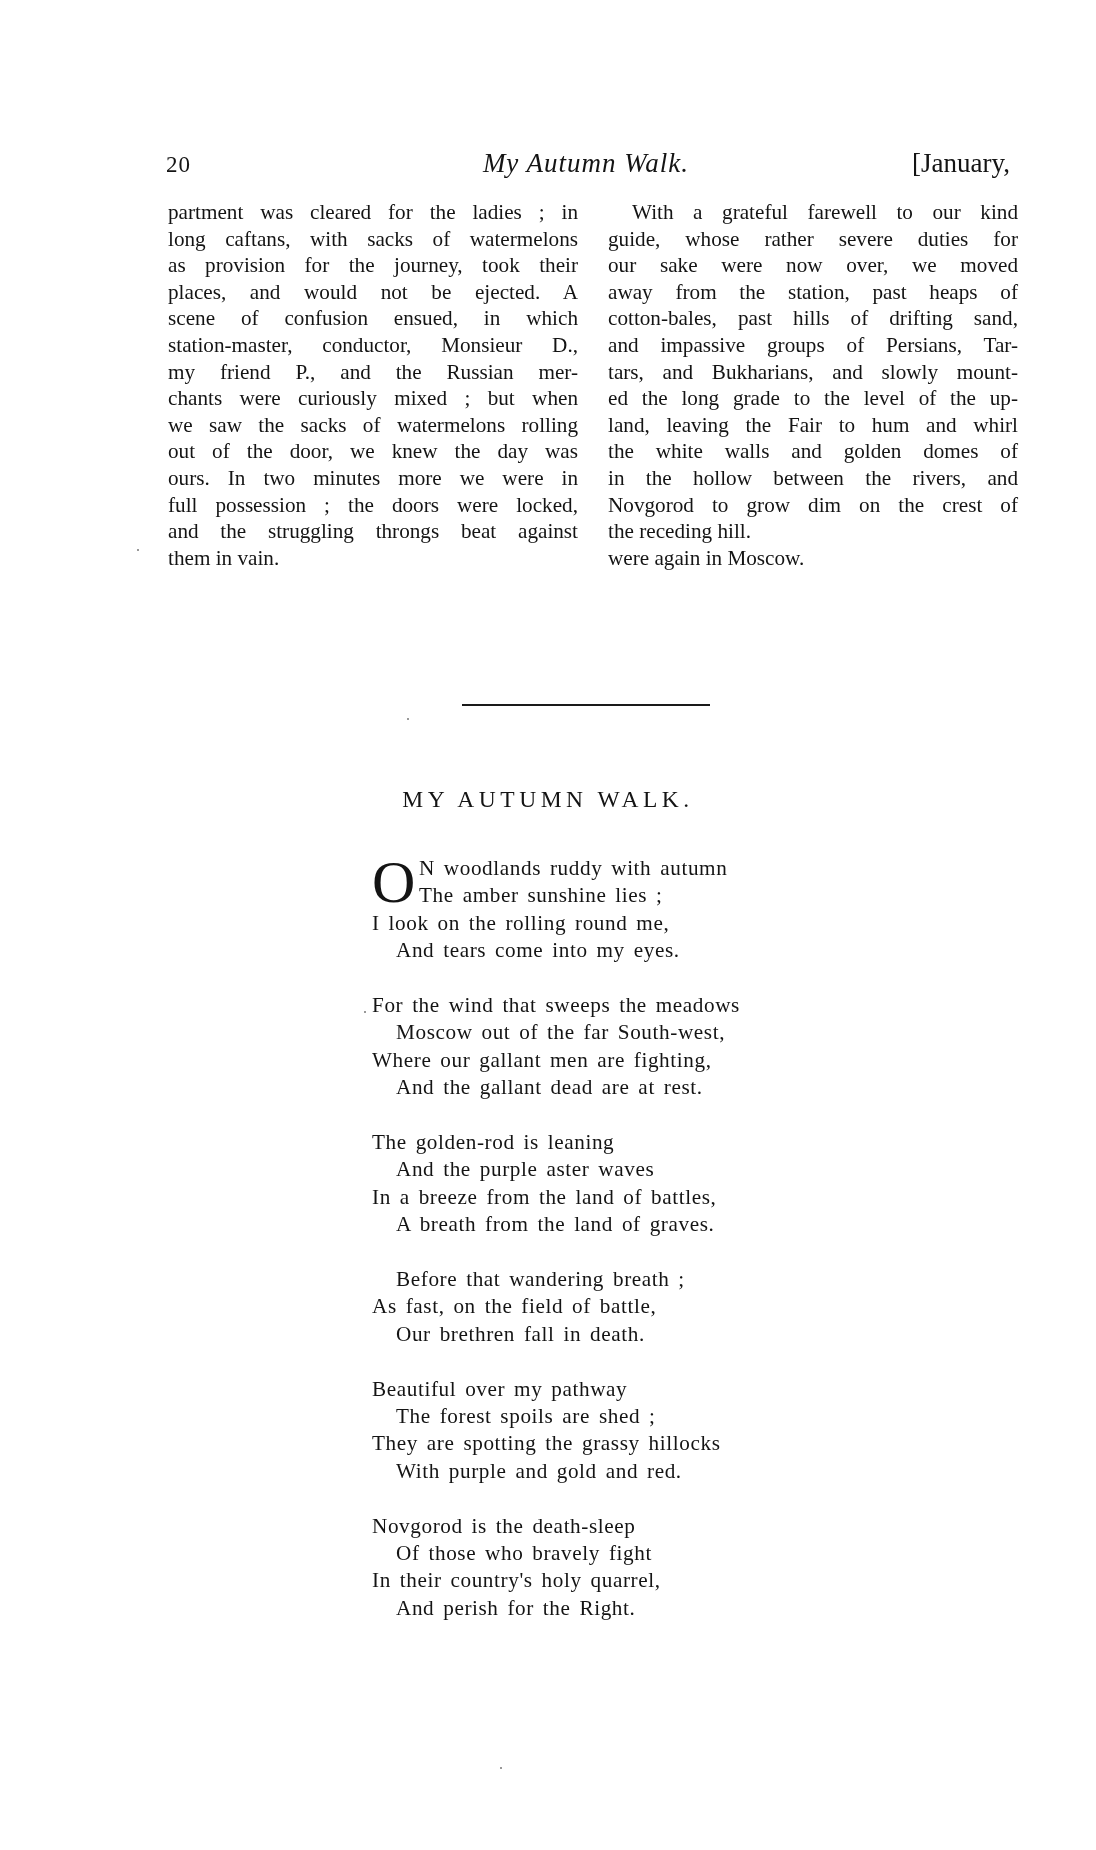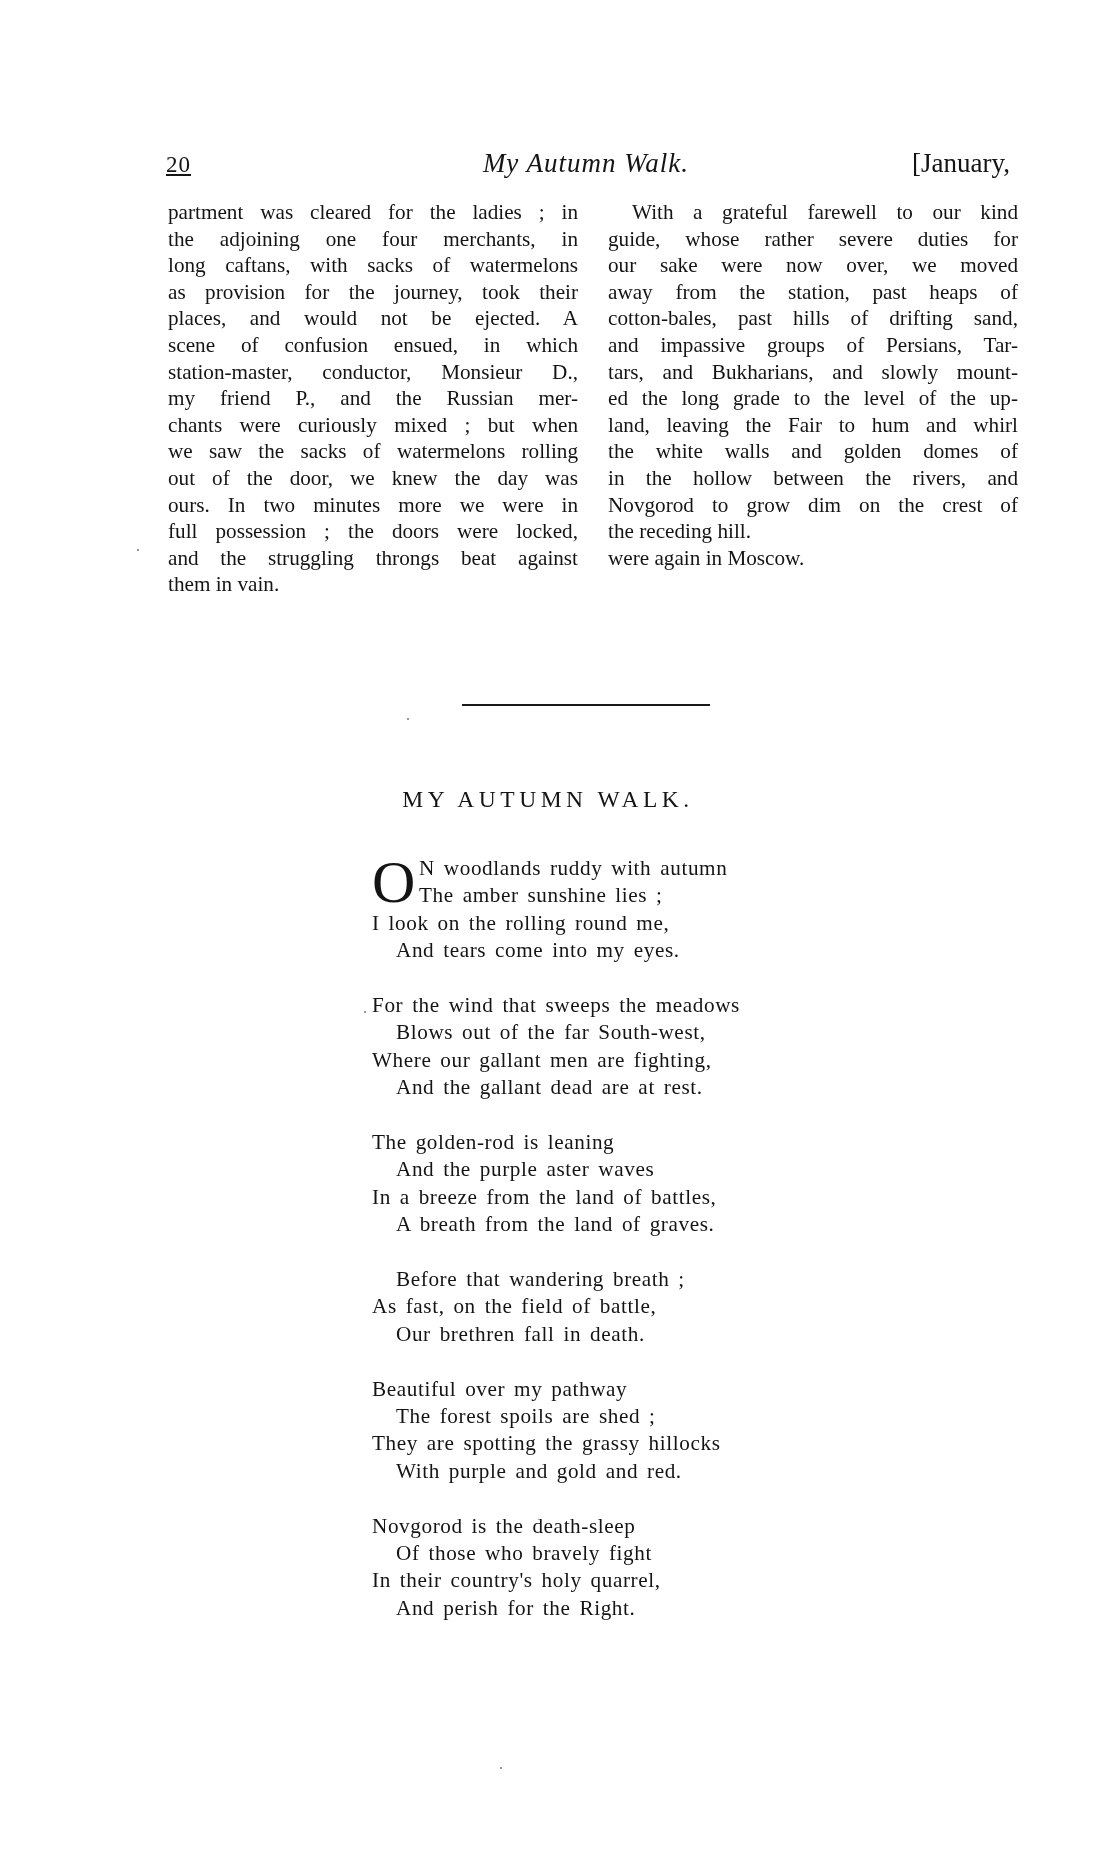--- a/index.html
+++ b/index.html
@@ -1,21 +1,21 @@
 <!DOCTYPE html>
 <html><head>
   <meta charset="utf-8">
   <style>
     html, body { margin: 0; padding: 0; background: #ffffff; }
     body {
       width: 1096px; height: 1850px; position: relative; overflow: hidden;
       font-family: "Liberation Serif", "DejaVu Serif", serif; color: #141414;
     }
     .running-head { position: absolute; top: 148px; left: 162px; width: 848px; height: 34px; }
-    .page-num { position: absolute; left: 4px; top: 4px; font-size: 23px; letter-spacing: 1px; text-decoration: underline; }
+    .page-num { position: absolute; left: 4px; top: 4px; font-size: 23px; letter-spacing: 1px; }
     .running-title { position: absolute; left: 0; width: 100%; top: 0; text-align: center; font-style: italic; font-size: 27px; letter-spacing: 1px; }
     .running-date { position: absolute; right: 0; top: 0; font-size: 27px; }
 
     .col { position: absolute; top: 199px; font-size: 21.2px; line-height: 26.6px; text-align: justify; margin-left: 8px; }
     .col-left { left: 160px; width: 410px; }
     .col-right { left: 600px; width: 410px; }
     .col .line { display: block; text-align-last: justify; white-space: nowrap; }
     .col .line.last { text-align-last: left; }
     .col .line.indent { padding-left: 24px; }
 
@@ -37,21 +37,20 @@
 <body>
 
 <div class="running-head">
   <span class="page-num">20</span>
   <span class="running-title">My Autumn Walk.</span>
   <span class="running-date">[January,</span>
 </div>
 
 <div class="col col-left">
   <span class="line">partment was cleared for the ladies ; in</span>
-  <span class="line">the adjoining one four merchants, in</span>
   <span class="line">long caftans, with sacks of watermelons</span>
   <span class="line">as provision for the journey, took their</span>
   <span class="line">places, and would not be ejected.  A</span>
   <span class="line">scene of confusion ensued, in which</span>
   <span class="line">station-master, conductor, Monsieur D.,</span>
   <span class="line">my friend P., and the Russian mer-</span>
   <span class="line">chants were curiously mixed ; but when</span>
   <span class="line">we saw the sacks of watermelons rolling</span>
   <span class="line">out of the door, we knew the day was</span>
   <span class="line">ours.  In two minutes more we were in</span>
@@ -84,21 +83,21 @@
 <div class="poem">
   <div class="stanza dropcap-wrap">
     <span class="dropcap">O</span>
     <span class="verse after-cap">N woodlands ruddy with autumn</span>
     <span class="verse after-cap indent">The amber sunshine lies ;</span>
     <span class="verse">I look on the rolling round me,</span>
     <span class="verse indent">And tears come into my eyes.</span>
   </div>
   <div class="stanza">
     <span class="verse">For the wind that sweeps the meadows</span>
-    <span class="verse indent">Blows out of the far South-west,</span>
+    <span class="verse indent">Moscow out of the far South-west,</span>
     <span class="verse">Where our gallant men are fighting,</span>
     <span class="verse indent">And the gallant dead are at rest.</span>
   </div>
   <div class="stanza">
     <span class="verse">The golden-rod is leaning</span>
     <span class="verse indent">And the purple aster waves</span>
     <span class="verse">In a breeze from the land of battles,</span>
     <span class="verse indent">A breath from the land of graves.</span>
   </div>
   <div class="stanza">

